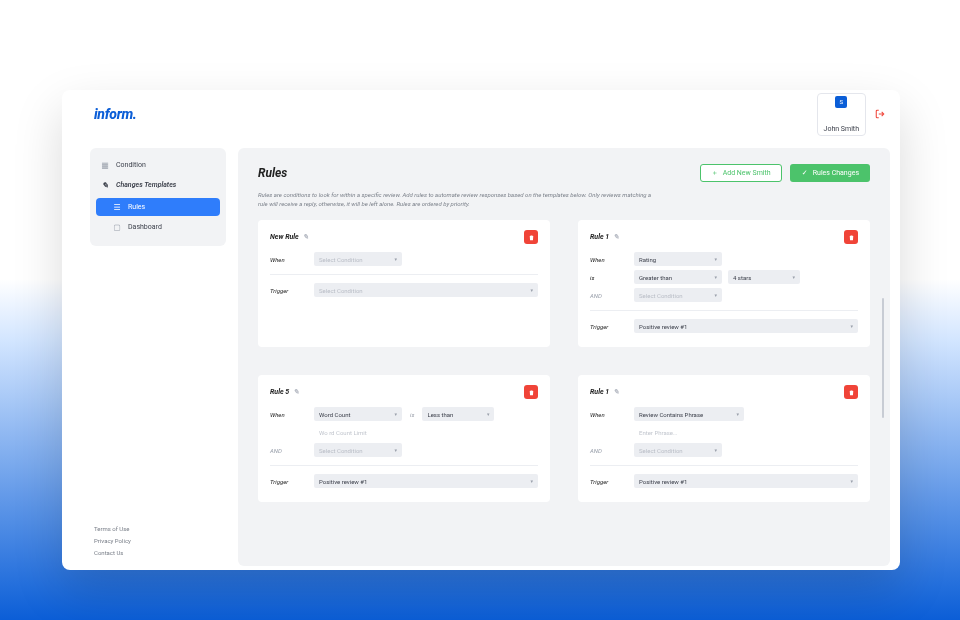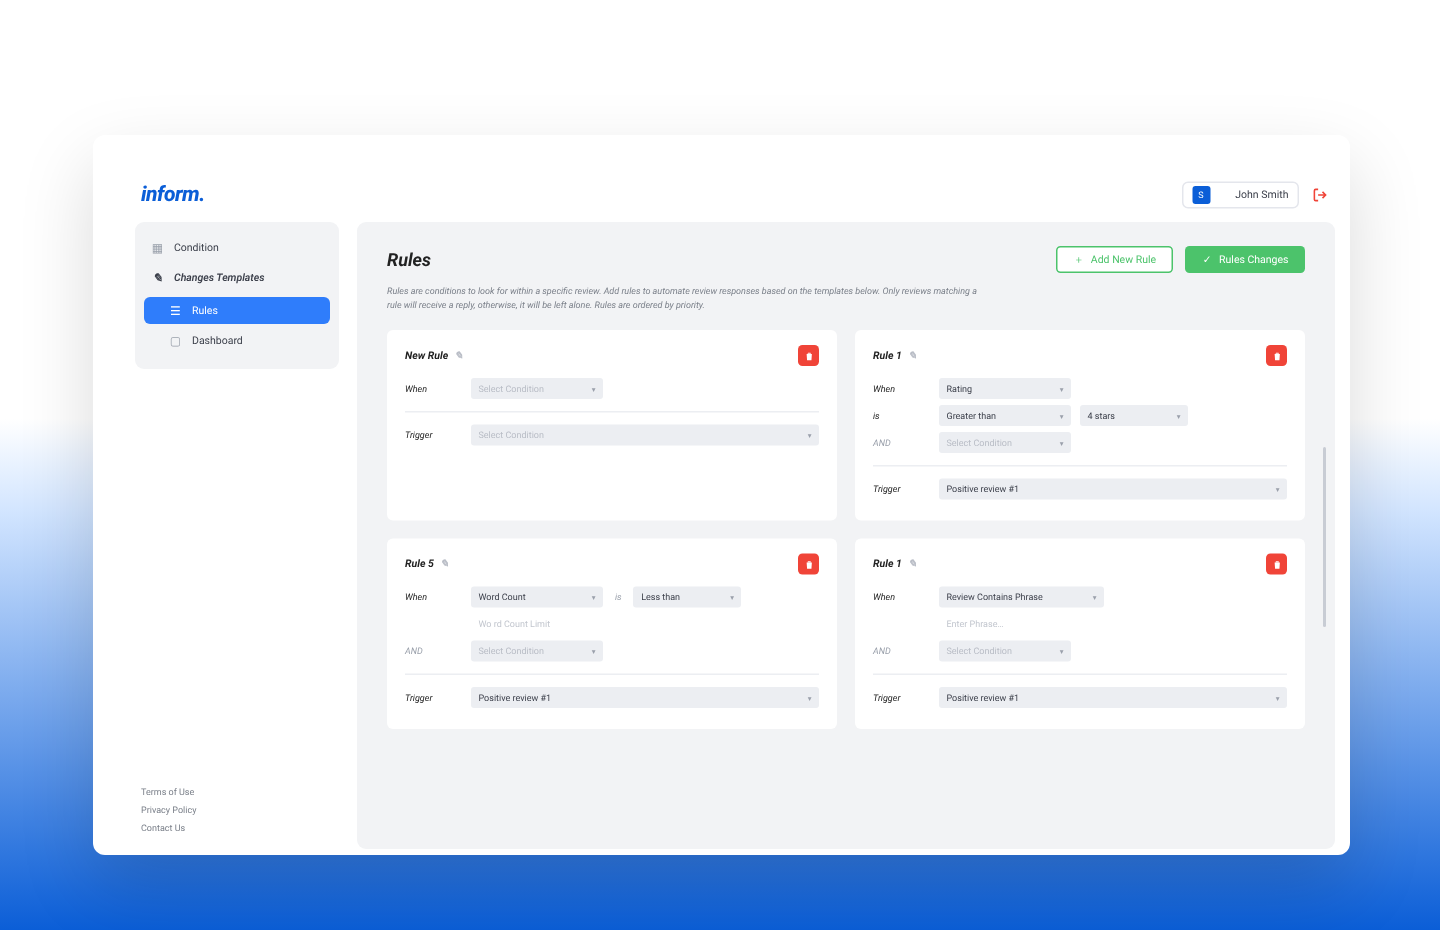--- a/index.html
+++ b/index.html
@@ -1,22 +1,22 @@
 <!DOCTYPE html>
 <html><head>
 <meta charset="utf-8">
 <style>
   * { box-sizing: border-box; margin: 0; padding: 0; font-family: -apple-system, BlinkMacSystemFont, "Segoe UI", Roboto, sans-serif; }
   body { width: 960px; height: 620px; background: linear-gradient(to bottom, #fff 0%, #fff 45%, #d2e5ff 55%, #0b5ed7 100%); overflow: hidden; }
   .frame { position: absolute; left: 62px; top: 90px; width: 838px; height: 480px; background: #fff; border-radius: 8px; box-shadow: 0 20px 50px rgba(0,0,0,0.15); overflow: hidden; }
-  .topbar { position: absolute; top: 16px; left: 0; right: 0; height: 48px; display: flex; align-items: center; justify-content: space-between; padding: 0 14px 0 32px; }
+  .topbar { position: absolute; top: 0; left: 0; right: 0; height: 48px; display: flex; align-items: center; justify-content: space-between; padding: 0 14px 0 32px; }
   .logo { font-weight: 800; font-size: 14px; letter-spacing: -0.3px; color: #0b5ed7; font-style: italic; }
   .logo .dot { color: #0b5ed7; }
   .top-right { display: flex; align-items: center; gap: 8px; }
-  .user-chip { display: flex; align-items: center; gap: 17px; border: 1px solid #e4e6ec; border-radius: 4px; padding: 2px 6px; font-size: 7px; color: #3b3f4a; }
+  .user-chip { display: flex; align-items: center; gap: 17px; border: 1px solid #e4e6ec; border-radius: 4px; padding: 2px 6px; font-size: 7px; color: #3b3f4a; flex-direction: column; }
   .avatar { width: 12px; height: 12px; background: #0b5ed7; border-radius: 2px; color: #fff; font-size: 6px; display: flex; align-items: center; justify-content: center; }
   .logout { width: 12px; height: 12px; display: flex; align-items: center; justify-content: center; color: #f04438; }
   .logout svg { width: 10px; height: 10px; }
 
   .sidebar { position: absolute; left: 28px; top: 58px; width: 136px; bottom: 14px; display: flex; flex-direction: column; }
   .nav { background: #f2f3f5; border-radius: 6px; padding: 8px 0; display: flex; flex-direction: column; gap: 2px; }
   .nav-item { display: flex; align-items: center; gap: 6px; padding: 4px 10px; font-size: 7px; color: #3b3f4a; cursor: pointer; }
   .nav-item.header { font-weight: 600; font-style: italic; }
   .nav-item .glyph { width: 10px; height: 10px; display: flex; align-items: center; justify-content: center; font-size: 8px; color: #9aa0ab; }
   .nav-item.header .glyph { color: #3b3f4a; }
@@ -30,21 +30,21 @@
   .main { position: absolute; left: 176px; right: 10px; top: 58px; bottom: 4px; background: #f2f3f5; border-radius: 6px; padding: 16px 20px 10px; overflow: hidden; }
   .main-head { display: flex; align-items: center; justify-content: space-between; }
   .page-title { font-size: 12px; font-weight: 700; font-style: italic; color: #222; }
   .btns { display: flex; gap: 8px; }
   .btn { display: flex; align-items: center; gap: 4px; font-size: 7px; padding: 4px 10px; border-radius: 3px; cursor: pointer; border: 1px solid transparent; }
   .btn .ico { width: 8px; height: 8px; display: flex; align-items: center; justify-content: center; }
   .btn-add { background: #fff; border-color: #4cc36b; color: #4cc36b; }
   .btn-save { background: #4cc36b; color: #fff; }
   .desc { font-size: 6px; font-style: italic; color: #7b808a; margin-top: 8px; line-height: 1.5; max-width: 400px; }
 
-  .grid { display: grid; grid-template-columns: 1fr 1fr; gap: 12px; margin-top: 12px; }
+  .grid { display: grid; grid-template-columns: 1fr 1fr; gap: 28px; margin-top: 12px; }
   .card { background: #fff; border-radius: 4px; padding: 10px 12px; }
   .card-head { display: flex; align-items: center; justify-content: space-between; margin-bottom: 8px; }
   .card-title { display: flex; align-items: center; gap: 4px; font-size: 7px; font-weight: 700; font-style: italic; color: #222; }
   .pencil { width: 8px; height: 8px; color: #b9bdc6; }
   .trash { width: 14px; height: 14px; background: #f04438; border-radius: 3px; display: flex; align-items: center; justify-content: center; color: #fff; cursor: pointer; }
   .trash svg { width: 7px; height: 7px; }
   .row { display: flex; align-items: center; gap: 6px; margin: 4px 0; }
   .row-label { width: 38px; font-size: 6px; font-style: italic; color: #222; flex-shrink: 0; }
   .row-label.logic { color: #9aa0ab; }
   .select { flex: 0 0 88px; height: 14px; background: #eceef2; border-radius: 2px; display: flex; align-items: center; justify-content: space-between; padding: 0 5px; font-size: 6px; color: #3b3f4a; cursor: pointer; }
@@ -109,21 +109,21 @@
       <a>Contact Us</a>
     </div>
   </div>
 
   <div class="main">
     <div class="main-head">
       <div class="page-title">Rules</div>
       <div class="btns">
         <div class="btn btn-add">
           <span class="ico">＋</span>
-          <span>Add New Rule</span>
+          <span>Add New Smith</span>
         </div>
         <div class="btn btn-save">
           <span class="ico">✓</span>
           <span>Rules Changes</span>
         </div>
       </div>
     </div>
     <div class="desc">Rules are conditions to look for within a specific review. Add rules to automate review responses based on the templates below. Only reviews matching a rule will receive a reply, otherwise, it will be left alone. Rules are ordered by priority.</div>
 
     <div class="grid">

